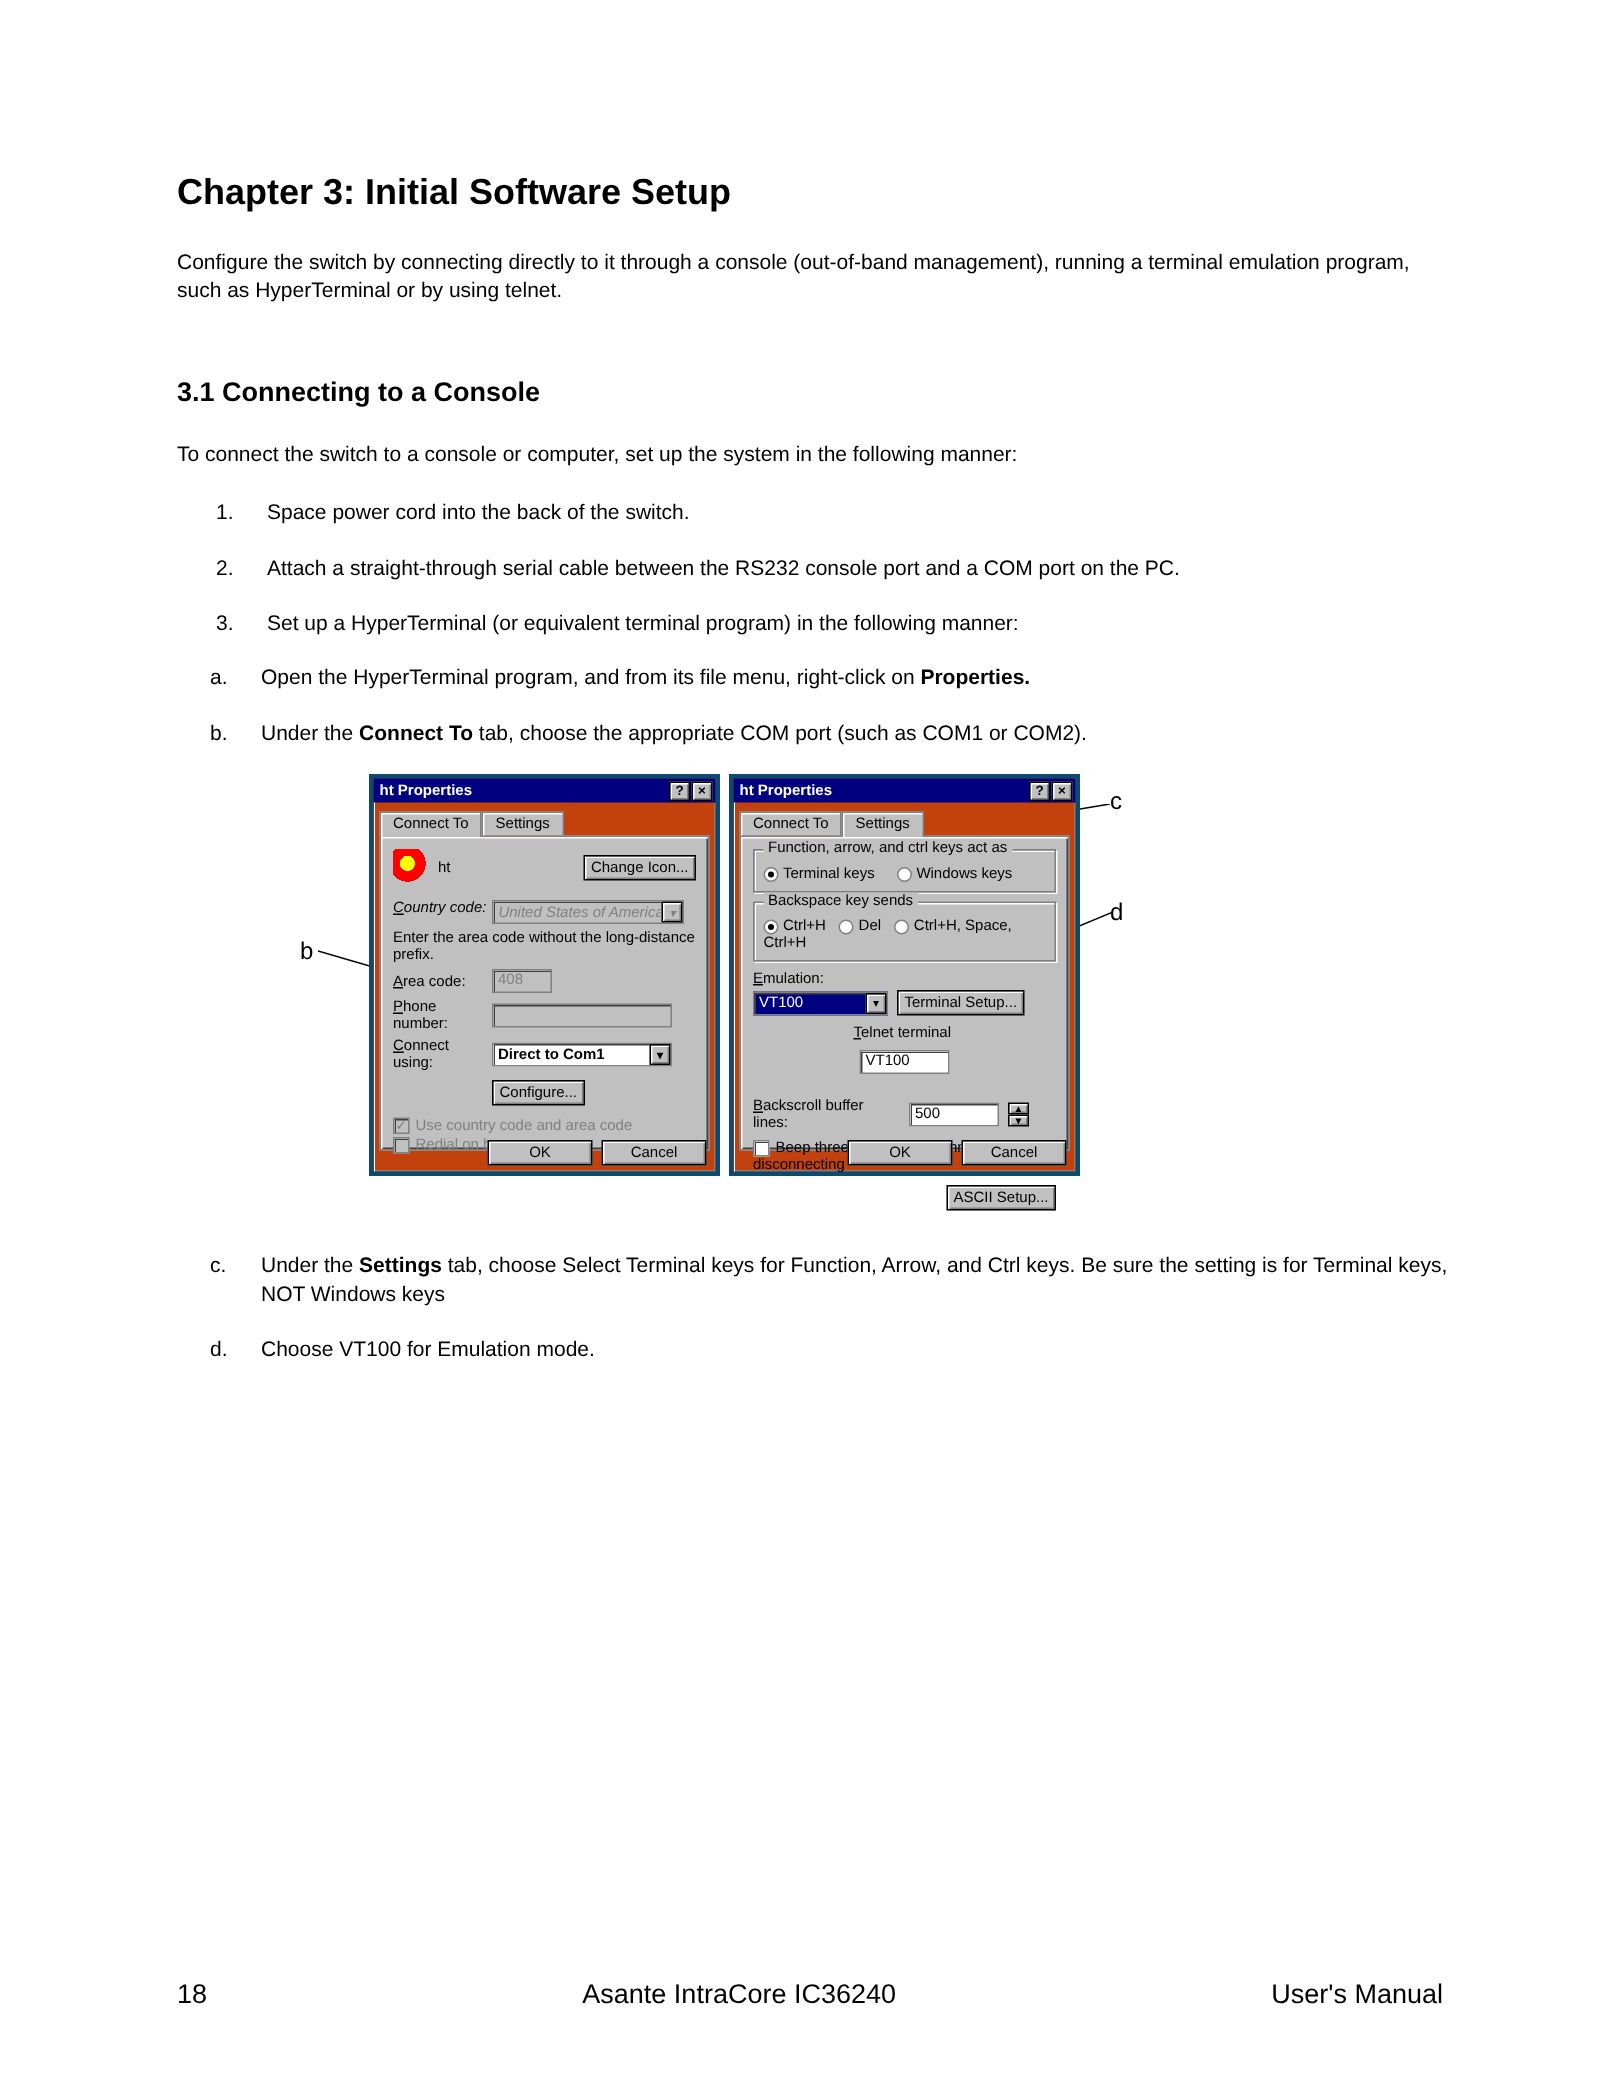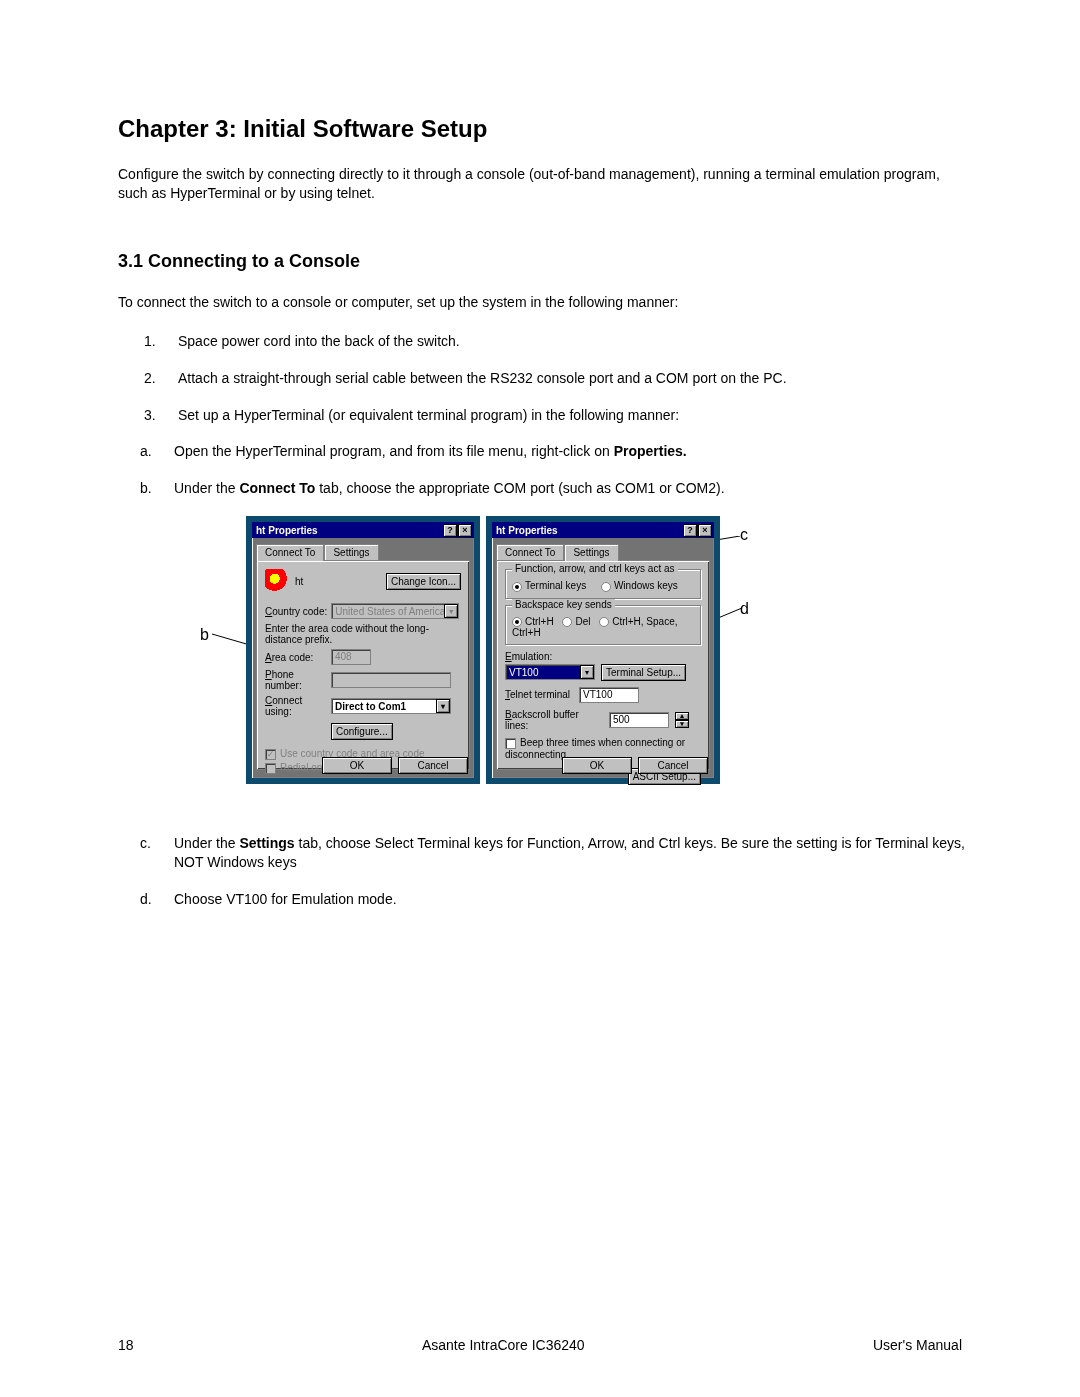--- a/index.html
+++ b/index.html
@@ -81,22 +81,22 @@
   }
   .callout-line {
     position: absolute;
   }
 
   
   .dialog {
     position: absolute;
     width: 234px;
     height: 268px;
-    background: #737373;
-    border: 6px solid #0c4a6e;
+    background: #c2410c;
+    border: 3px solid #0c4a6e;
     box-shadow: inset 1px 1px 0 #fff, inset -1px -1px 0 #808080;
     font-family: "MS Sans Serif", Tahoma, Arial, sans-serif;
     font-size: 10px;
   }
   .dialog.left { left: 128px; top: 0; }
   .dialog.right { left: 368px; top: 0; }
 
   .titlebar {
     background: #000080;
     color: #fff;
@@ -211,25 +211,25 @@
   .dlg-bottom .w-button { width:70px; }
 
   .icon-ht {
     width:24px; height:24px;
     background: radial-gradient(circle at 40% 40%, #ff0 0 25%, #f00 25% 60%, transparent 60%);
     display:inline-block;
   }
 
   .footer {
     position:absolute;
-    left:0; right:0; bottom:44px;
+    left:0; right:0; bottom:57px;
     display:flex;
     justify-content:space-between;
     padding:0 118px 0 118px;
-    font-size:14px;
+    font-size:18px;
   }
 </style>
 </head>
 <body>
 
 <div class="page">
   <h1>Chapter 3: Initial Software Setup</h1>
   <p class="intro">Configure the switch by connecting directly to it through a console (out-of-band management), running a terminal emulation program, such as HyperTerminal or by using telnet.</p>
 
   <h2>3.1 Connecting to a Console</h2>
@@ -293,21 +293,21 @@
         <div class="tab active">Connect To</div>
         <div class="tab inactive">Settings</div>
       </div>
       <div class="tabpanel">
         <div style="display:flex; align-items:center; gap:6px; margin-bottom:10px;">
           <span class="icon-ht"></span>
           <span>ht</span>
           <span style="flex:1"></span>
           <span class="w-button">Change Icon...</span>
         </div>
-        <div style="display:flex; align-items:center; gap:4px; margin-bottom:4px;">
+        <div style="display:flex; gap:4px; margin-bottom:4px;font-style:italic;">
           <span class="w-label u">Country code:</span>
           <span class="w-dropdown disabled" style="width:128px;">
             <span class="val">United States of America (1)</span>
             <span class="arrow">▾</span>
           </span>
         </div>
         <div class="w-label" style="margin-bottom:4px;">Enter the area code without the long-distance prefix.</div>
         <div style="display:flex; align-items:center; gap:4px; margin-bottom:4px;">
           <span class="w-label u" style="width:62px;">Area code:</span>
           <span class="w-field disabled" style="width:40px;">408</span>
@@ -374,21 +374,21 @@
           </label>
         </div>
         <div class="w-label u" style="margin-bottom:2px;">Emulation:</div>
         <div style="display:flex; gap:6px; align-items:center; margin-bottom:6px;">
           <span class="w-dropdown" style="width:90px; background:#000080; color:#fff;">
             <span class="val">VT100</span>
             <span class="arrow" style="color:#000;">▾</span>
           </span>
           <span class="w-button">Terminal Setup...</span>
         </div>
-        <div style="display:flex; gap:6px; align-items:center; margin-bottom:6px;">
+        <div style="display:flex; gap:6px; align-items:center; margin-bottom:16px;flex-direction:column;">
           <span class="w-label u" style="width:68px;">Telnet terminal</span>
           <span class="w-field" style="width:60px;">VT100</span>
         </div>
         <div style="display:flex; gap:6px; align-items:center; margin-bottom:6px;">
           <span class="w-label u" style="width:98px;">Backscroll buffer lines:</span>
           <span class="w-field" style="width:60px;">500</span>
           <span style="display:inline-flex; flex-direction:column;">
             <span class="titlebar-btn" style="height:8px; font-size:7px;">▴</span>
             <span class="titlebar-btn" style="height:8px; font-size:7px;">▾</span>
           </span>

